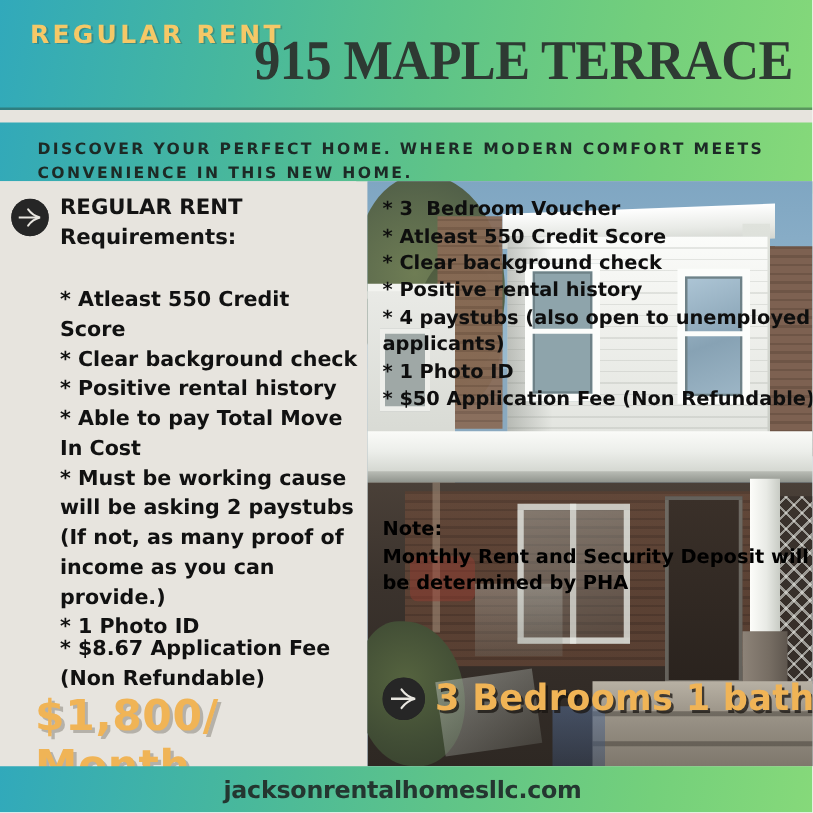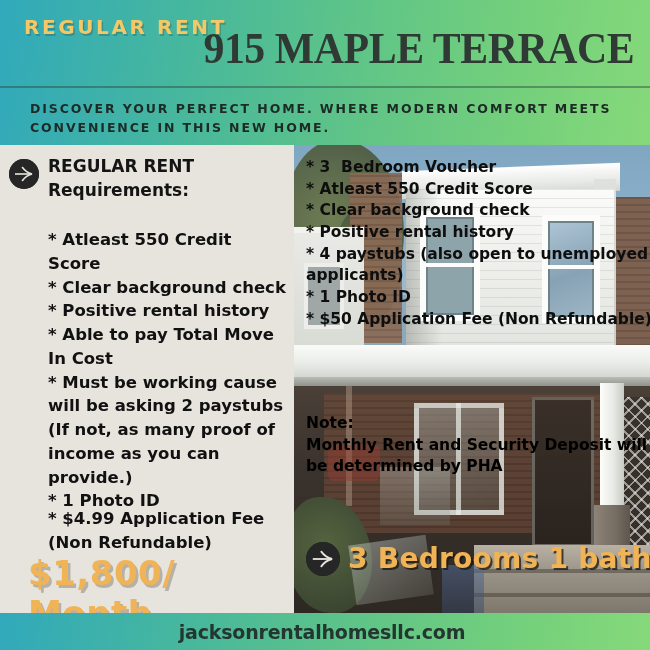--- a/index.html
+++ b/index.html
@@ -55,21 +55,21 @@
   .header-rule {
     position: absolute;
     left: 0; top: 86px;
     width: 650px; height: 2px;
     background: rgba(40,70,60,0.45);
   }
 
   
   .subband {
     position: absolute;
-    left: 0; top: 88px;
+    left: 0; top: 98px;
     width: 650px; height: 57px;
     background: linear-gradient(100deg, #32a9b9 0%, #49b89b 30%, #60c487 55%, #75d07b 80%, #86d97a 100%);
     text-decoration: underline;
   }
   .subband-text {
     position: absolute;
     left: 30px; top: 11px;
     width: 610px;
     color: #1d2a26;
     font-size: 12.5px;
@@ -332,21 +332,21 @@
         </svg>
       </div>
       <div class="left-head" style="white-space: pre-wrap;">REGULAR RENT
 Requirements:</div>
       <div class="left-list" style="white-space: pre-wrap;">* Atleast 550 Credit Score
 * Clear background check
 * Positive rental history
 * Able to pay Total Move In Cost
 * Must be working cause will be asking 2 paystubs (If not, as many proof of income as you can provide.)
 * 1 Photo ID</div>
-      <div class="left-fee" style="white-space: pre-wrap;">* $4.99 Application Fee (Non Refundable)</div>
+      <div class="left-fee" style="white-space: pre-wrap;">* $8.67 Application Fee (Non Refundable)</div>
       <div class="price">$1,800/ Month</div>
     </div>
 
     <div class="photo-panel">
       <div class="ph sky"></div>
       <div class="ph tree"></div>
       <div class="ph tree2"></div>
       <div class="ph brick-mid"></div>
       <div class="ph nb-left-roof"></div>
       <div class="ph nb-left"></div>

